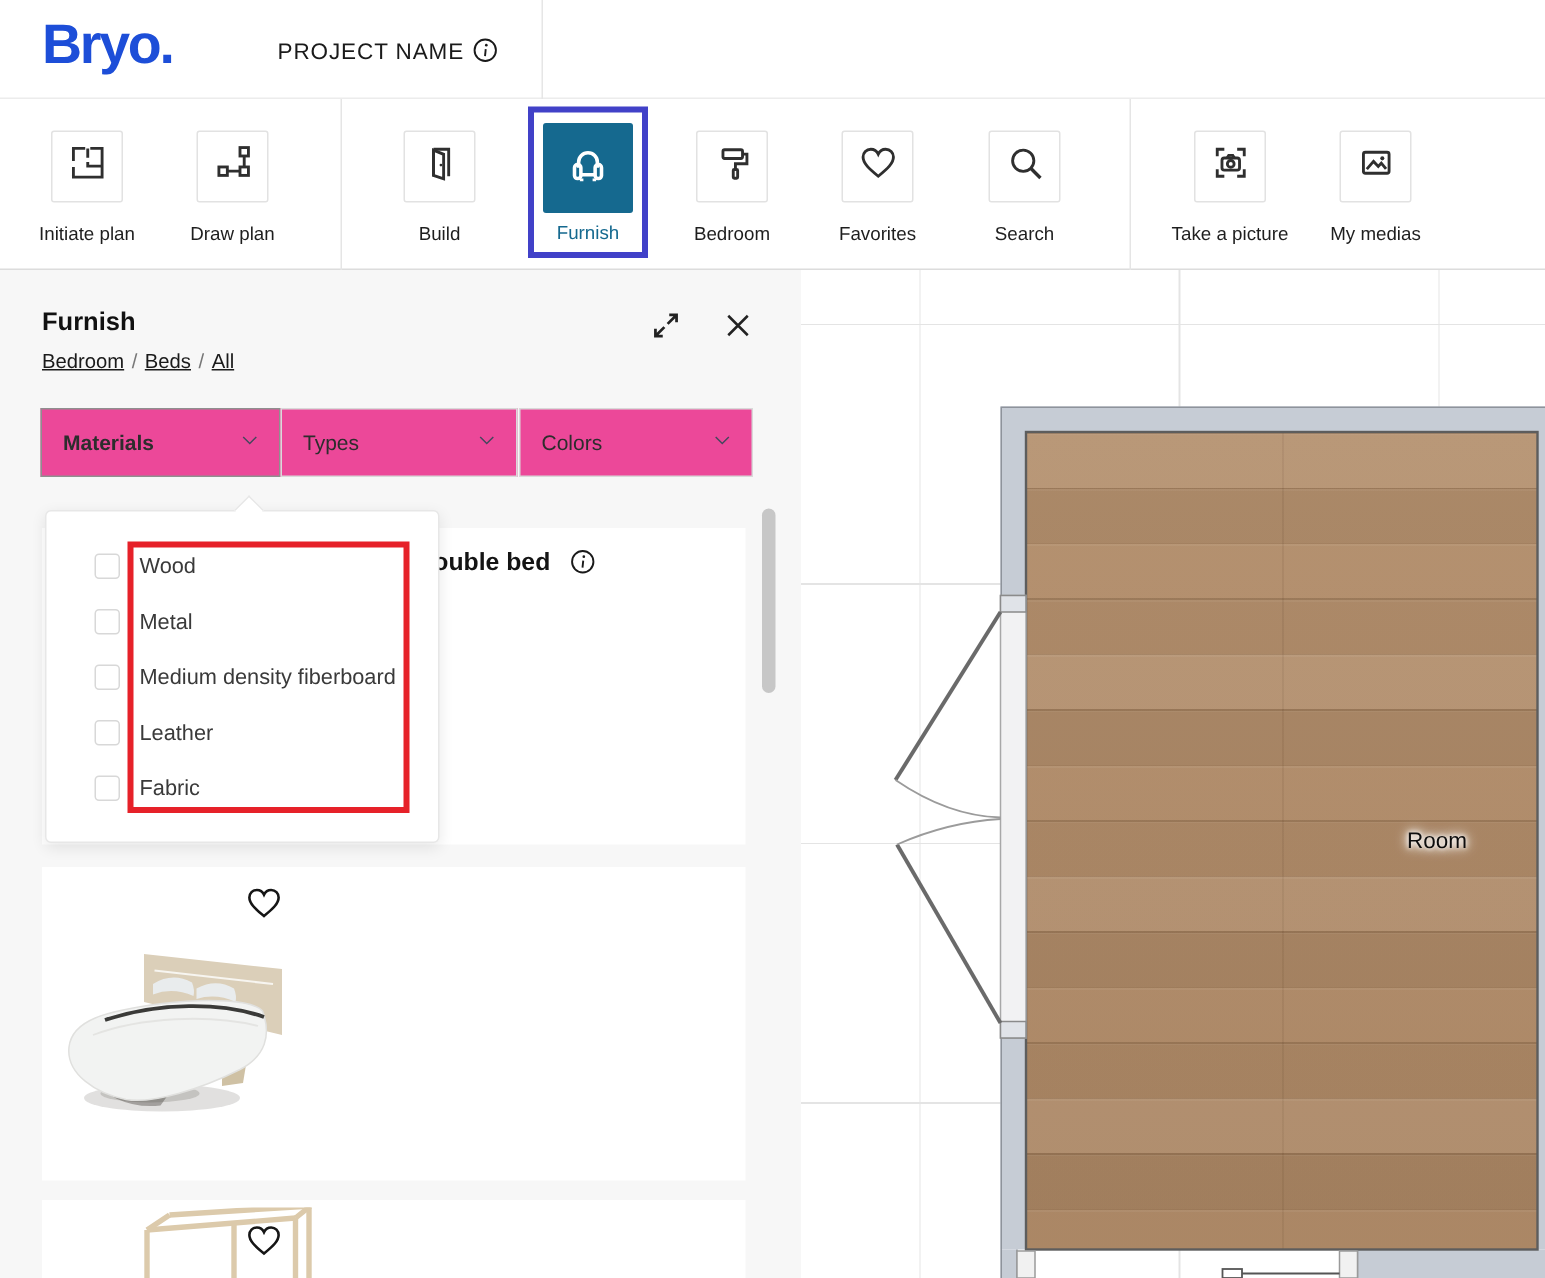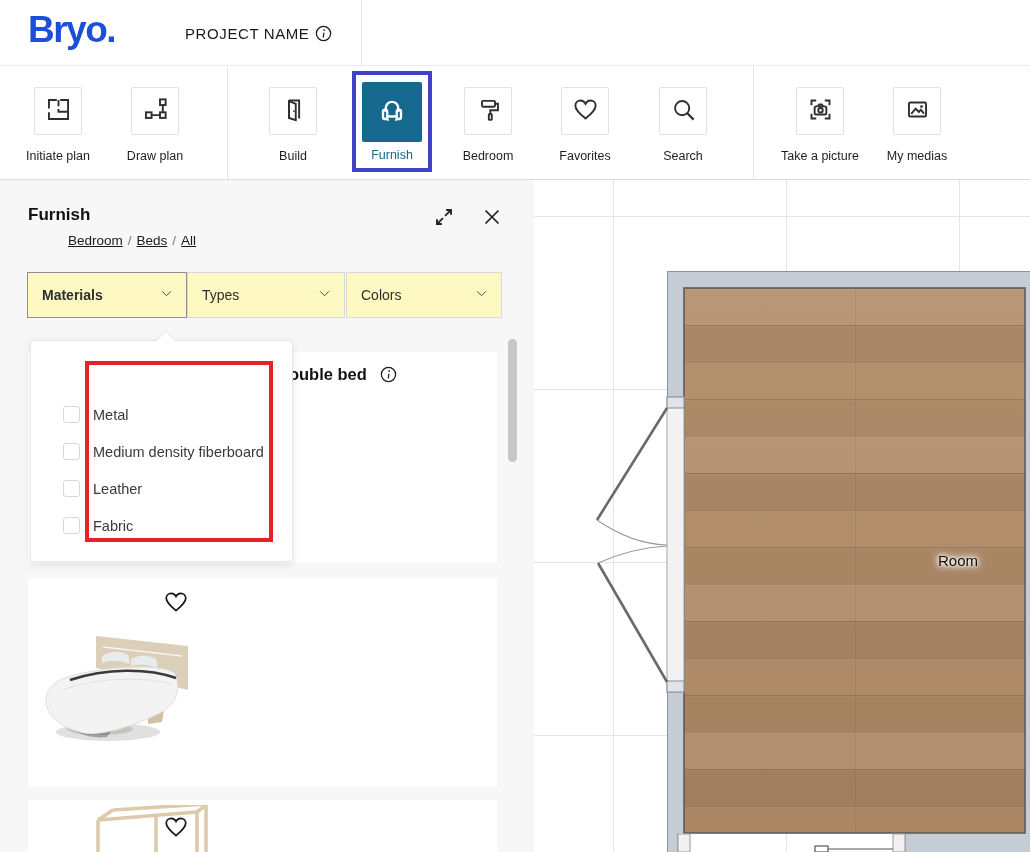--- a/index.html
+++ b/index.html
@@ -25,27 +25,27 @@
   .tool svg{stroke:#2f2f2f;fill:none;stroke-width:1.7;}
   #tool-furnish{position:absolute;left:352px;top:5px;width:80px;height:101px;border:4px solid #4141c8;text-align:center;}
   #tool-furnish .teal-box{width:60px;height:60px;margin:7px auto 0;background:#15698f;border-radius:2px;
              display:flex;align-items:center;justify-content:center;}
   #tool-furnish svg{stroke:#fff;fill:none;stroke-width:1.9;}
   #tool-furnish .lbl{margin-top:6px;font-size:12.5px;color:#15698f;}
 
   
   #panel{position:absolute;left:0;top:180px;width:534px;height:672px;background:#f7f7f7;overflow:hidden;}
   #panel-title{position:absolute;left:28px;top:25px;font-size:17px;font-weight:bold;color:#111;}
-  #breadcrumb{position:absolute;left:28px;top:53px;font-size:13.5px;margin-left:40px;}
+  #breadcrumb{position:absolute;left:28px;top:53px;font-size:13.5px;}
   #breadcrumb a{color:#1a1a1a;text-decoration:underline;cursor:pointer;}
   .crumb-sep{color:#777;margin:0 5px;}
   .panel-btn{position:absolute;top:24px;width:30px;height:30px;cursor:pointer;display:flex;align-items:center;justify-content:center;}
   .panel-btn svg{stroke:#222;fill:none;stroke-width:1.7;}
 
-  .filter{position:absolute;top:92px;height:46px;background:#fef9c3;border:1px solid #d9d9d9;cursor:pointer;
+  .filter{position:absolute;top:92px;height:46px;background:#ec4899;border:1px solid #d9d9d9;cursor:pointer;
           display:flex;align-items:center;justify-content:space-between;padding:0 12px 0 14px;font-size:14px;color:#2d2d2d;}
   .filter.active{border-color:#8f8f8f;font-weight:bold;}
   .filter svg{stroke:#47475e;fill:none;stroke-width:1.6;}
 
   .card{position:absolute;left:28px;width:469px;background:#fff;z-index:5;}
   .card .heart{position:absolute;cursor:pointer;}
   .card .heart svg{stroke:#161616;fill:#fff;stroke-width:1.6;}
   #card1-title{position:absolute;left:249px;top:13px;font-size:16.5px;font-weight:bold;color:#141414;white-space:nowrap;}
   #card1-title .info-icon{margin-left:8px;}
 
@@ -302,20 +302,24 @@
             <path d="M25,15 L40,5 M124,7 L134,-1"></path>
             <path d="M25,15 V47 M83,11 V47 M124,7 V47 M133,0 V47"></path>
           </g>
         </svg>
       </div>
     </div>
 
     <div id="popup">
       <div id="popup-notch"></div>
 
+      <div class="opt-row" style="top:28px">
+        <span class="cb"></span>
+        <span class="opt-lbl">Wood</span>
+      </div>
       <div class="opt-row" style="top:65px">
         <span class="cb"></span>
         <span class="opt-lbl">Metal</span>
       </div>
       <div class="opt-row" style="top:102px">
         <span class="cb"></span>
         <span class="opt-lbl">Medium density fiberboard</span>
       </div>
       <div class="opt-row" style="top:139px">
         <span class="cb"></span>

